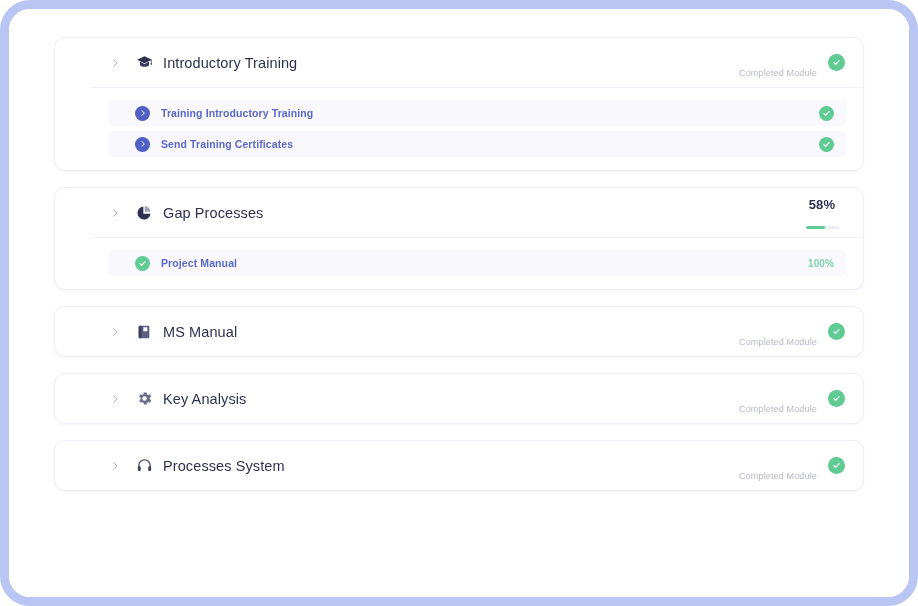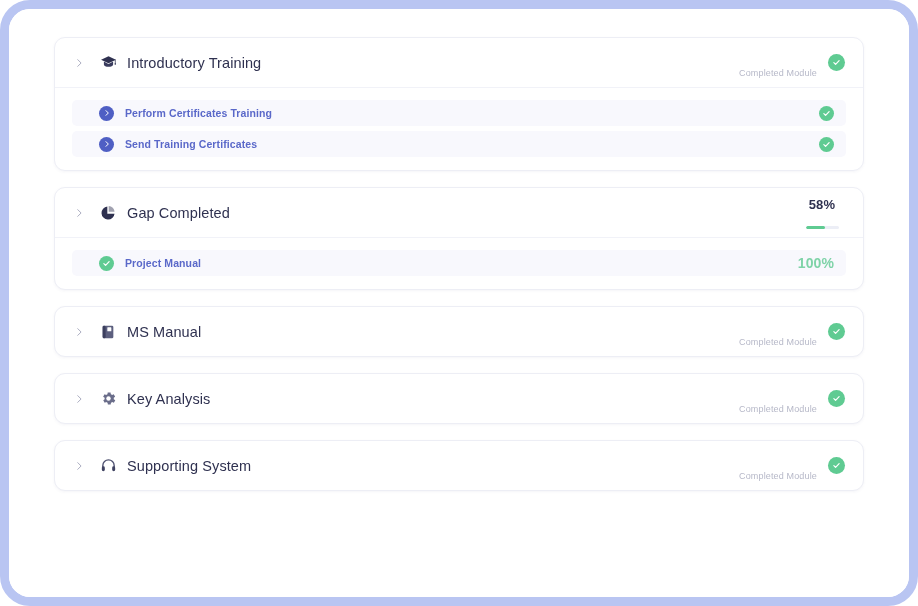--- a/index.html
+++ b/index.html
@@ -53,20 +53,21 @@
     padding: 0 45px 0 45px;
   }
 
   .module-card {
     background: #ffffff;
     border: 1px solid #edeef5;
     border-radius: 11px;
     margin-bottom: 16px;
     box-shadow: 0 1px 3px rgba(60, 64, 120, 0.05);
     overflow: hidden;
+    padding-left: 36px;
   }
 
   .module-header {
     display: flex;
     align-items: center;
     height: 49px;
     padding: 0 18px 0 17px;
     cursor: pointer;
   }
 
@@ -200,21 +201,21 @@
     white-space: nowrap;
   }
 
   .task-right {
     margin-left: auto;
     display: flex;
     align-items: center;
   }
 
   .task-pct {
-    font-size: 14px;
+    font-size: 10px;
     font-weight: bold;
     letter-spacing: 0.1px;
   }
   .task-pct.green { color: #7fd3a8; }
   .task-pct.blue { color: #6f7cd3; }
 </style>
 </head>
 <body>
 
 <div id="app-frame">
@@ -247,21 +248,21 @@
               </span>
             </div>
           </div>
           <div class="module-body">
             <div class="task-row">
               <span class="task-badge blue">
                 <svg xmlns="http://www.w3.org/2000/svg" viewBox="0 0 24 24" width="8" height="8">
                   <path d="M9 5l7 7-7 7" stroke="#ffffff" stroke-width="3" fill="none" stroke-linecap="round" stroke-linejoin="round"></path>
                 </svg>
               </span>
-              <span class="task-label">Perform Certificates Training</span>
+              <span class="task-label">Training Introductory Training</span>
               <span class="task-right">
                 <span class="check-badge">
                   <svg xmlns="http://www.w3.org/2000/svg" viewBox="0 0 24 24" width="9" height="9">
                     <path d="M5 12.5l4.5 4.5L19 7" stroke="#ffffff" stroke-width="3.2" fill="none" stroke-linecap="round" stroke-linejoin="round"></path>
                   </svg>
                 </span>
               </span>
             </div>
             <div class="task-row">
               <span class="task-badge blue">
@@ -286,21 +287,21 @@
               <svg xmlns="http://www.w3.org/2000/svg" viewBox="0 0 24 24" width="10" height="10">
                 <path d="M9 4l8 8-8 8" stroke="#9b9db4" stroke-width="2" fill="none" stroke-linecap="round" stroke-linejoin="round"></path>
               </svg>
             </span>
             <span class="module-icon">
               <svg xmlns="http://www.w3.org/2000/svg" viewBox="0 0 24 24" width="16" height="16">
                 <path d="M11 2.2A9.8 9.8 0 1 0 21.8 13H11V2.2z" fill="#2f3150"></path>
                 <path d="M13 1.5v8.8h8.8A8.9 8.9 0 0 0 13 1.5z" fill="#2f3150" opacity="0.45"></path>
               </svg>
             </span>
-            <span class="module-name">Gap Completed</span>
+            <span class="module-name">Gap Processes</span>
             <div class="module-right">
               <div class="progress-col">
                 <div class="progress-pct">58%</div>
                 <div class="progress-track">
                   <div class="progress-fill" style="width: 58%;"></div>
                 </div>
               </div>
             </div>
           </div>
           <div class="module-body">
@@ -373,21 +374,21 @@
                 <path d="M9 4l8 8-8 8" stroke="#9b9db4" stroke-width="2" fill="none" stroke-linecap="round" stroke-linejoin="round"></path>
               </svg>
             </span>
             <span class="module-icon">
               <svg xmlns="http://www.w3.org/2000/svg" viewBox="0 0 24 24" width="17" height="17">
                 <path d="M4 14v-2a8 8 0 0 1 16 0v2" stroke="#4e5170" stroke-width="1.9" fill="none" stroke-linecap="round"></path>
                 <rect x="2.6" y="13" width="4.2" height="7" rx="2.1" fill="#3f4261"></rect>
                 <rect x="17.2" y="13" width="4.2" height="7" rx="2.1" fill="#3f4261"></rect>
               </svg>
             </span>
-            <span class="module-name">Supporting System</span>
+            <span class="module-name">Processes System</span>
             <div class="module-right">
               <span class="module-status">Completed Module</span>
               <span class="check-badge lg">
                 <svg xmlns="http://www.w3.org/2000/svg" viewBox="0 0 24 24" width="9" height="9">
                   <path d="M5 12.5l4.5 4.5L19 7" stroke="#ffffff" stroke-width="3.2" fill="none" stroke-linecap="round" stroke-linejoin="round"></path>
                 </svg>
               </span>
             </div>
           </div>
         </div>

